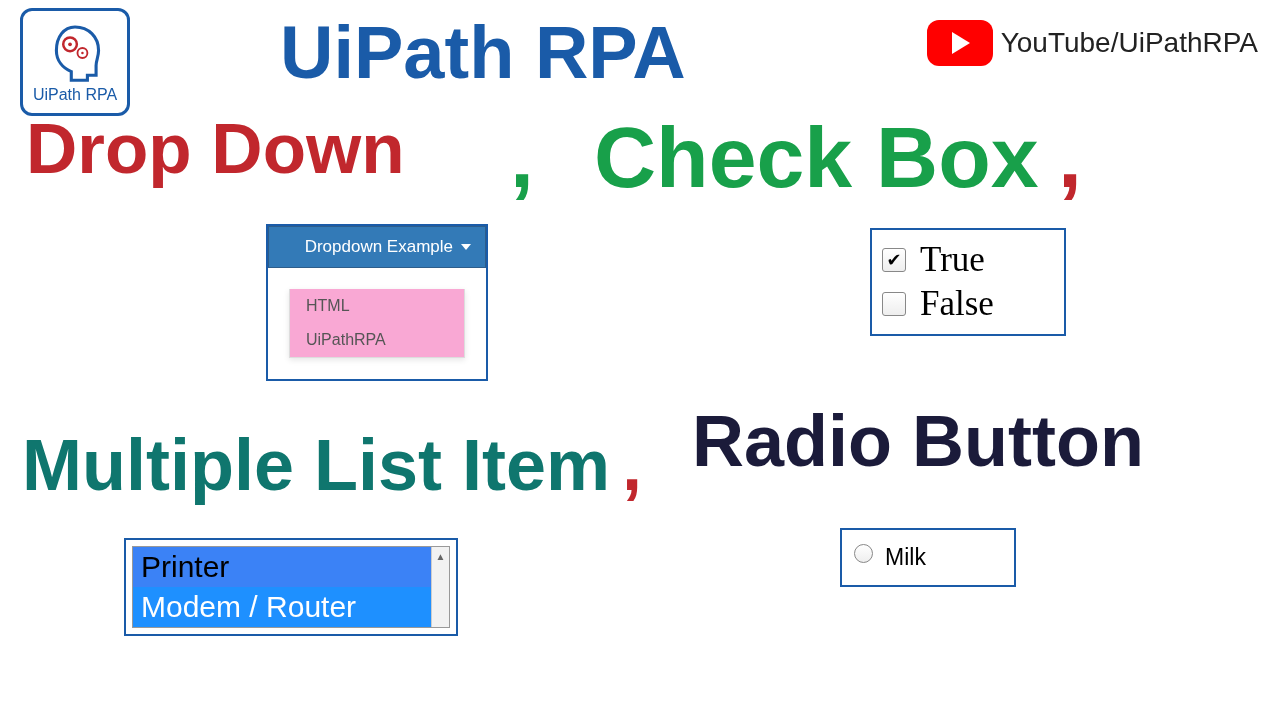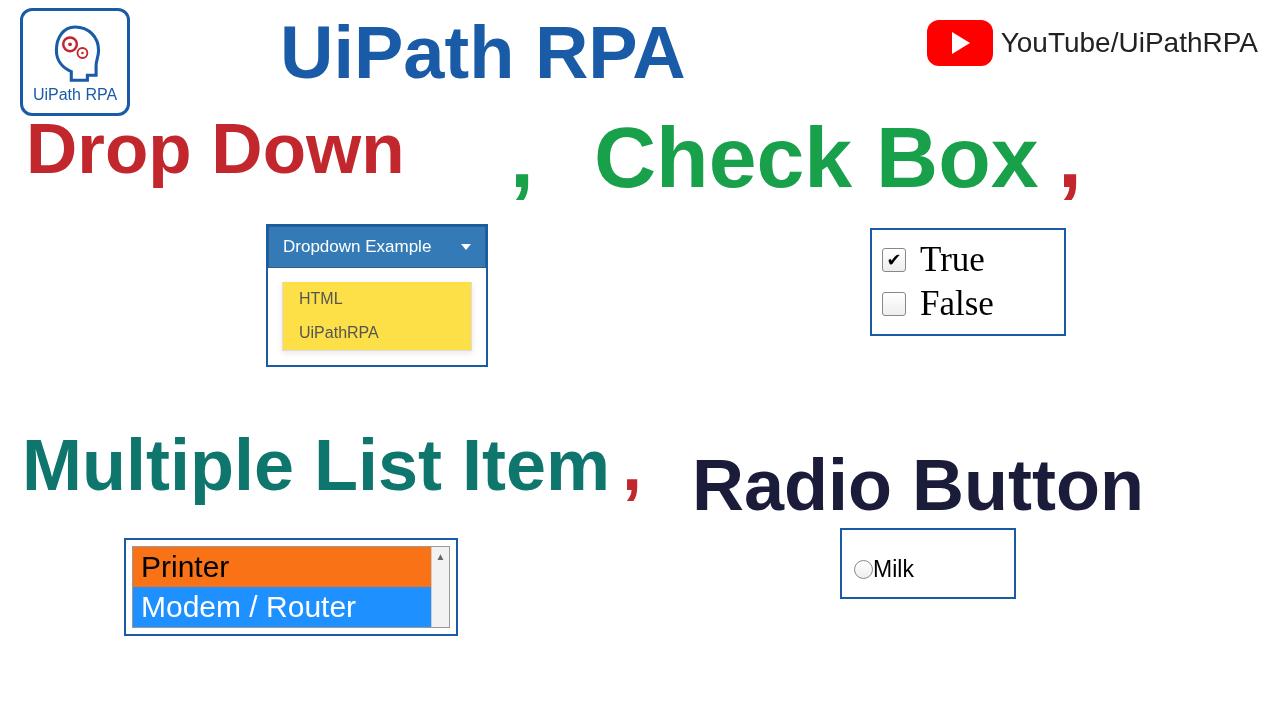--- a/index.html
+++ b/index.html
@@ -130,35 +130,35 @@
     font-family: "Helvetica Neue", Arial, sans-serif;
   }
   .dd-button {
     background: #2e6da4;
     background: #337ab7;
     color: #fff;
     font-size: 17px;
     padding: 10px 14px;
     display: flex;
     align-items: center;
-    justify-content: space-between;
+    justify-content: flex-end;
     border: 1px solid #2e5d8a;
   }
   .caret-down {
     width: 0; height: 0;
     border-left: 5px solid transparent;
     border-right: 5px solid transparent;
     border-top: 6px solid #fff;
     margin-left: 8px;
   }
   .dd-list {
     border: 1px solid #ddd;
     border-top: none;
-    margin: 14px;
-    background: #fde047;
+    margin: 21px;
+    background: #f9a8d4;
     box-shadow: 0 2px 6px rgba(0,0,0,0.1);
   }
   .dd-item {
     padding: 8px 16px;
     font-size: 16px;
     color: #555;
   }
 
   
   .cb-widget {
@@ -206,42 +206,42 @@
   .comma3 {
     position: absolute;
     top: 424px;
     left: 622px;
     font-size: 72px;
     font-weight: 700;
     color: #c1272d;
   }
   .heading-rb {
     position: absolute;
-    top: 444px;
+    top: 400px;
     left: 692px;
     font-size: 72px;
     font-weight: 700;
     color: #1b1b3a;
   }
 
   
   .ml-widget {
     position: absolute;
     top: 538px;
     left: 124px;
     width: 334px;
     border: 2px solid #1a5ba8;
     background: #fff;
     padding: 6px;
     font-family: Arial, sans-serif;
   }
   .ml-inner {
     position: relative;
     border: 1px solid #999;
-    background: #f97316;
+    background: #3b82f6;
   }
   .ml-item {
     font-size: 30px;
     padding: 0 8px;
     line-height: 40px;
     color: #000;
   }
   .ml-item.selected {
     background: #1e90ff;
     color: #fff;
@@ -270,24 +270,22 @@
     top: 528px;
     left: 840px;
     width: 176px;
     border: 2px solid #1a5ba8;
     background: #fff;
     padding: 10px 12px;
     font-family: Arial, sans-serif;
   }
   .rb-row {
     display: flex;
-    align-items: center;
-    gap: 0;
+    gap: 12px;
     padding: 4px 0;
-    margin-top: 12px;
   }
   .rb-circle {
     width: 19px;
     height: 19px;
     border: 1px solid #888;
     border-radius: 50%;
     background: linear-gradient(#fff,#eee);
     display: flex;
     align-items: center;
     justify-content: center;

